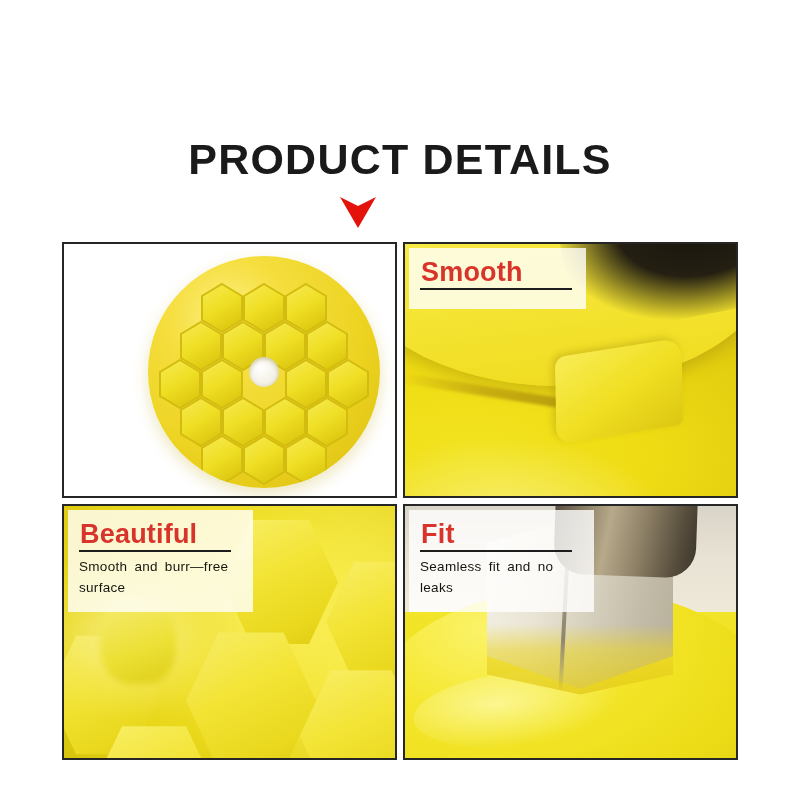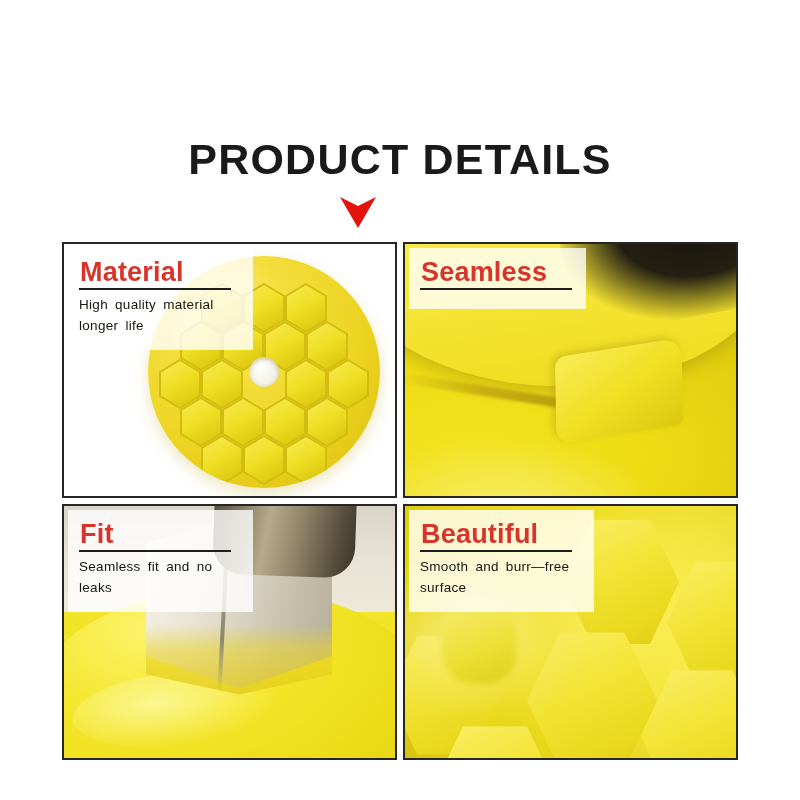--- a/index.html
+++ b/index.html
@@ -345,71 +345,66 @@
             <polygon points="179,142 199,154 199,178 179,190 159,178 159,154"></polygon>
             <polygon points="53,142 73,154 73,178 53,190 33,178 33,154"></polygon>
             <polygon points="116,180 136,192 136,216 116,228 96,216 96,192"></polygon>
             <polygon points="158,180 178,192 178,216 158,228 138,216 138,192"></polygon>
             <polygon points="74,180 94,192 94,216 74,228 54,216 54,192"></polygon>
           </g>
         </svg>
       </div>
       <div class="disc-hole"></div>
     </div>
-    <div class="caption">
-      <div class="caption-heading">Material</div>
-      <div class="caption-rule"></div>
-      <div class="caption-body">High quality material longer life</div>
-    </div>
   </div>
 
   <div class="panel">
     <div class="panel-photo photo-gloss">
       <div class="gloss-rim"></div>
       <div class="gloss-dark-corner"></div>
       <div class="gloss-seam"></div>
       <div class="gloss-tab"></div>
       <div class="gloss-highlight"></div>
     </div>
     <div class="caption">
-      <div class="caption-heading">Seamless</div>
+      <div class="caption-heading">Smooth</div>
       <div class="caption-rule"></div>
+    </div>
+  </div>
+
+  <div class="panel">
+    <div class="panel-photo photo-macro">
+      <div class="macro-right-glow"></div>
+      <div class="macro-cell" style="left:158px; top:10px;  width:116px; height:132px;"></div>
+      <div class="macro-cell" style="left:262px; top:52px;  width:112px; height:128px;"></div>
+      <div class="macro-cell" style="left:122px; top:122px; width:130px; height:146px;"></div>
+      <div class="macro-cell" style="left:236px; top:160px; width:122px; height:140px;"></div>
+      <div class="macro-cell" style="left:-16px; top:126px; width:112px; height:126px;"></div>
+      <div class="macro-cell" style="left:26px;  top:216px; width:128px; height:142px;"></div>
+
+      <div class="macro-blur-front"></div>
+      <div class="macro-post"></div>
+    </div>
+    <div class="caption">
+      <div class="caption-heading">Beautiful</div>
+      <div class="caption-rule"></div>
+      <div class="caption-body">Smooth and burr—free surface</div>
     </div>
   </div>
 
   <div class="panel">
     <div class="panel-photo photo-fitting">
       <div class="fit-bg-top"></div>
       <div class="fit-base"></div>
       <div class="fit-base-shine"></div>
       <div class="fit-nut"></div>
       <div class="fit-nut-yellowstain"></div>
       <div class="fit-nut-edge"></div>
       <div class="fit-metal-top"></div>
     </div>
     <div class="caption">
       <div class="caption-heading">Fit</div>
       <div class="caption-rule"></div>
       <div class="caption-body">Seamless fit and no leaks</div>
     </div>
   </div>
 
-  <div class="panel">
-    <div class="panel-photo photo-macro">
-      <div class="macro-right-glow"></div>
-      <div class="macro-cell" style="left:158px; top:10px;  width:116px; height:132px;"></div>
-      <div class="macro-cell" style="left:262px; top:52px;  width:112px; height:128px;"></div>
-      <div class="macro-cell" style="left:122px; top:122px; width:130px; height:146px;"></div>
-      <div class="macro-cell" style="left:236px; top:160px; width:122px; height:140px;"></div>
-      <div class="macro-cell" style="left:-16px; top:126px; width:112px; height:126px;"></div>
-      <div class="macro-cell" style="left:26px;  top:216px; width:128px; height:142px;"></div>
-
-      <div class="macro-blur-front"></div>
-      <div class="macro-post"></div>
-    </div>
-    <div class="caption">
-      <div class="caption-heading">Beautiful</div>
-      <div class="caption-rule"></div>
-      <div class="caption-body">Smooth and burr—free surface</div>
-    </div>
-  </div>
-
 </div>
 
 </body></html>

